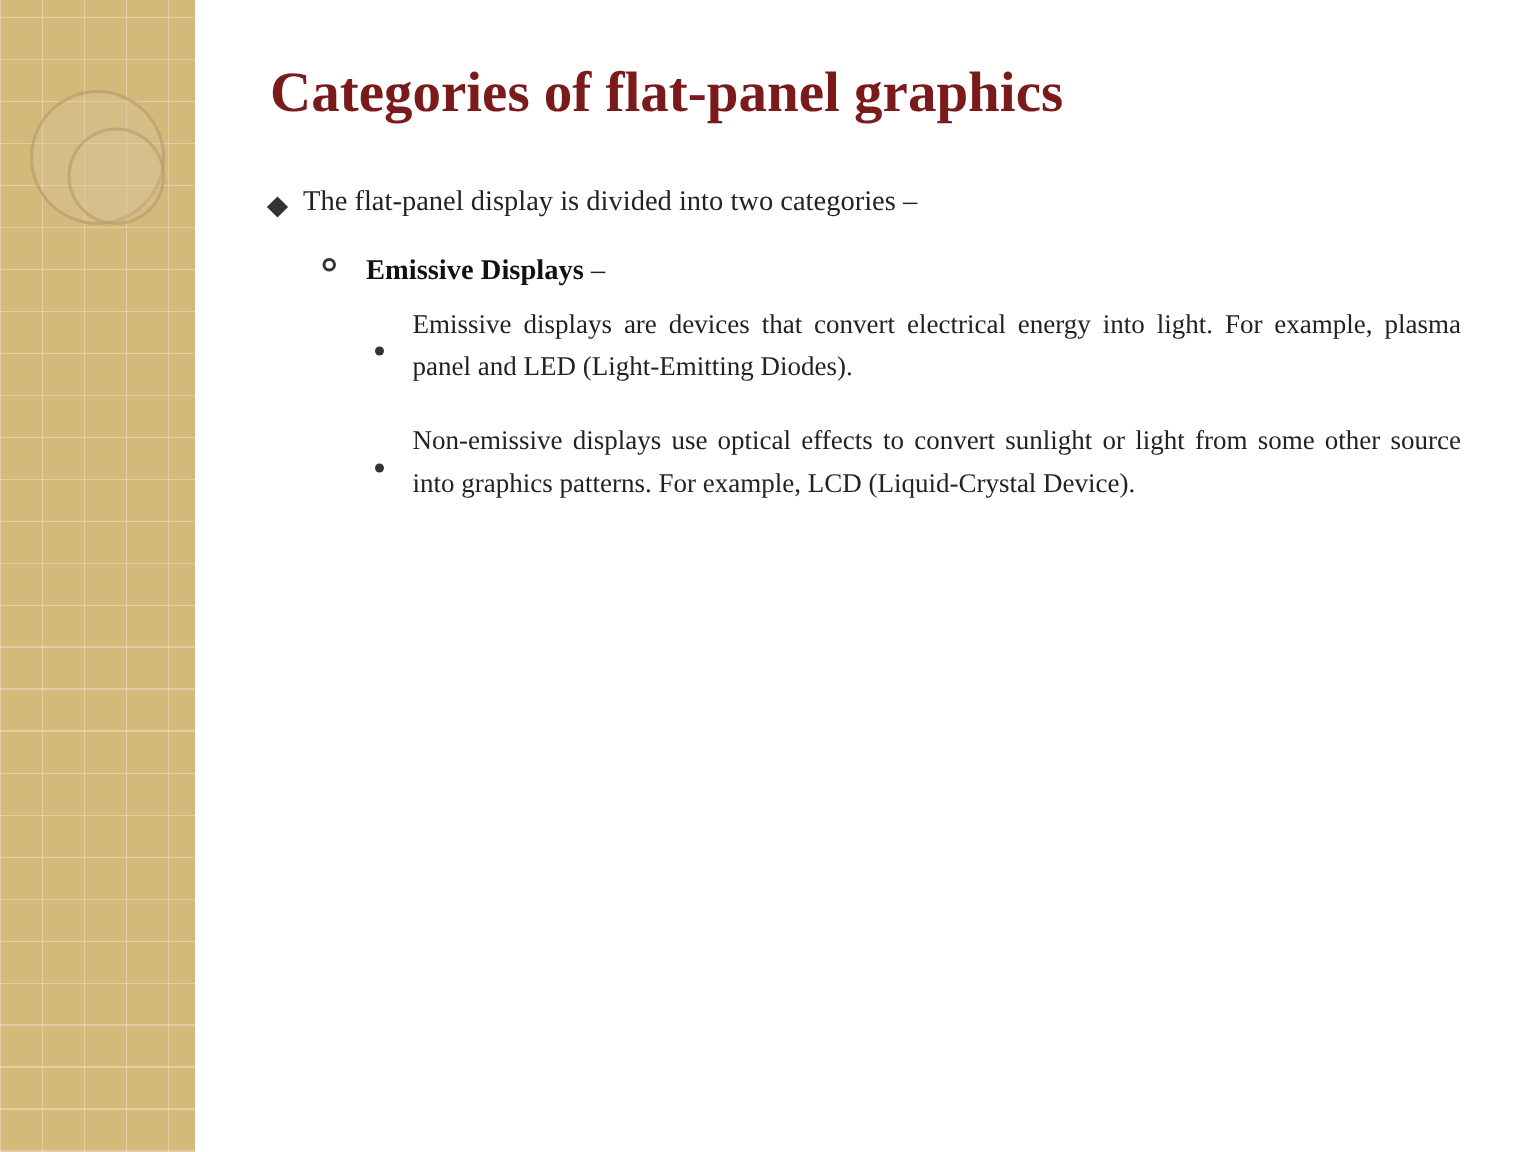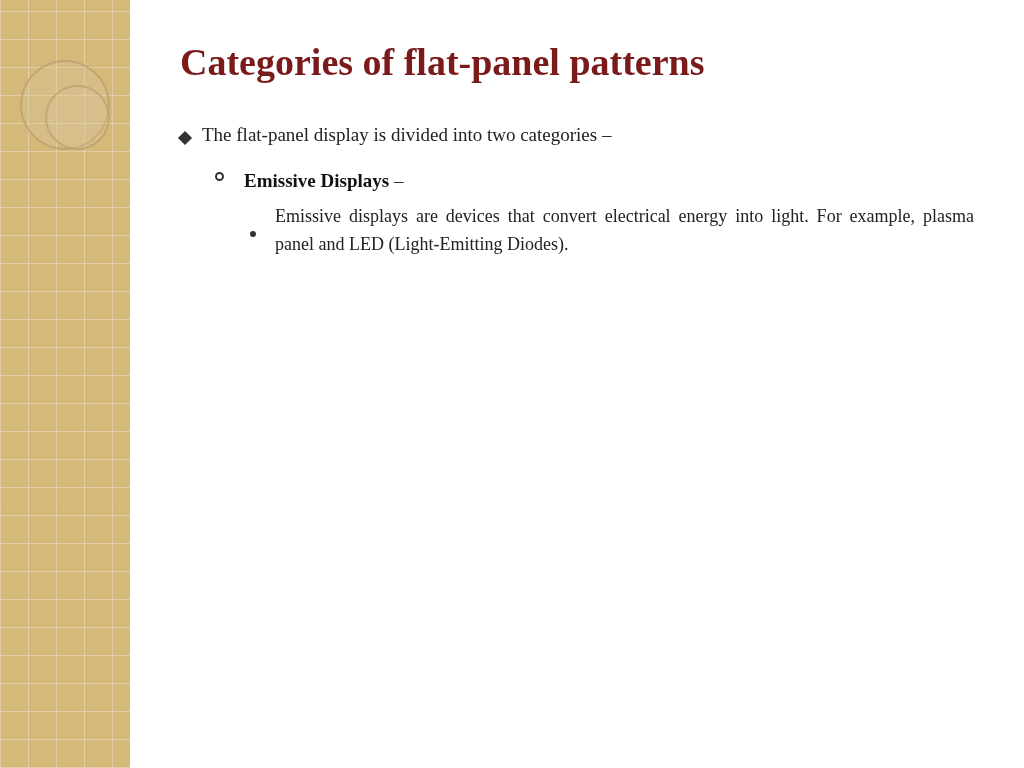--- a/index.html
+++ b/index.html
@@ -199,21 +199,21 @@
 
   <div class="sidebar">
     <div class="sidebar-circles">
       <div class="circle-outer"></div>
       <div class="circle-inner"></div>
     </div>
   </div>
 
   <div class="content">
 
-    <h1 class="slide-title">Categories of flat-panel patterns</h1>
+    <h1 class="slide-title">Categories of flat-panel graphics</h1>
 
     <div class="content-body">
 
       <div class="level1">
         <div class="bullet-diamond"></div>
         <span class="level1-text">The flat-panel display is divided into two categories –</span>
       </div>
 
       <div class="level2-group">
         <div class="level2">
@@ -226,18 +226,24 @@
         <div class="level3-group">
           <div class="level3">
             <div class="bullet-small-dot"></div>
             <span class="level3-text">Emissive displays are devices that convert electrical energy into light. For example, plasma panel and LED (Light-Emitting Diodes).</span>
           </div>
         </div>
       </div>
 
       <div class="level2-group">
 
+        <div class="level3-group">
+          <div class="level3">
+            <div class="bullet-small-dot"></div>
+            <span class="level3-text">Non-emissive displays use optical effects to convert sunlight or light from some other source into graphics patterns. For example, LCD (Liquid-Crystal Device).</span>
+          </div>
+        </div>
       </div>
 
     </div>
   </div>
 
 </div>
 
 </body></html>

